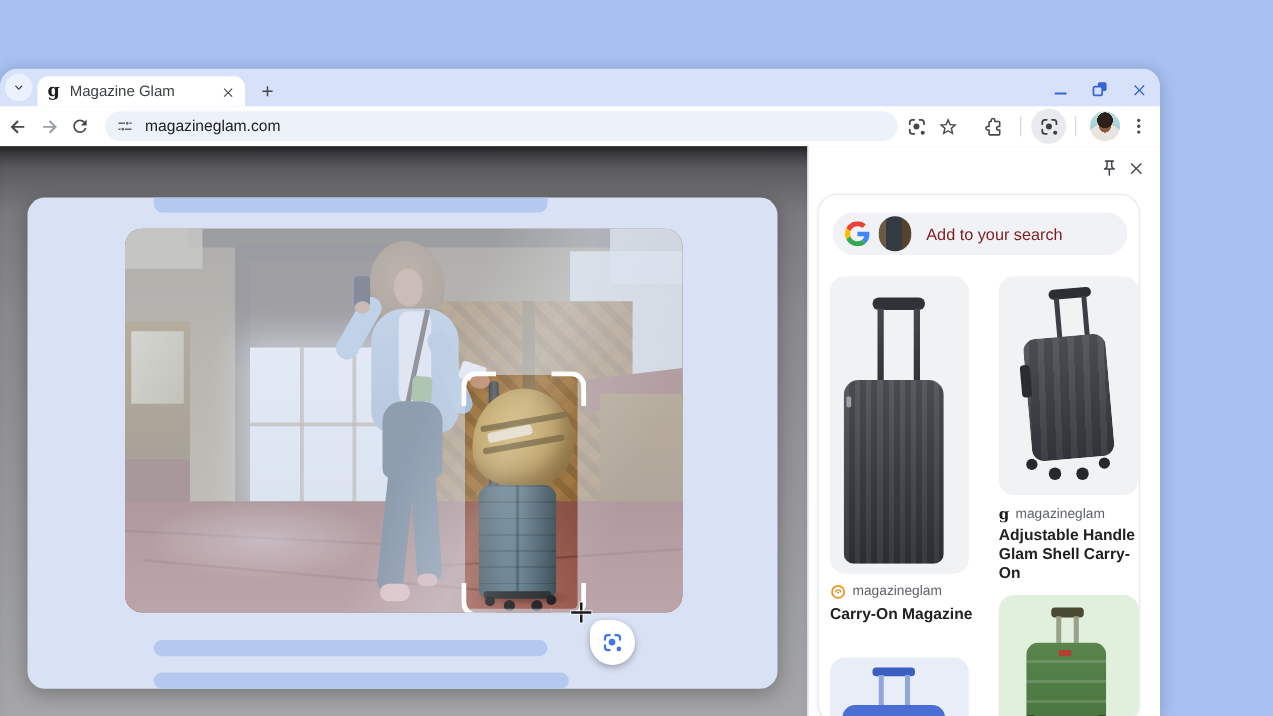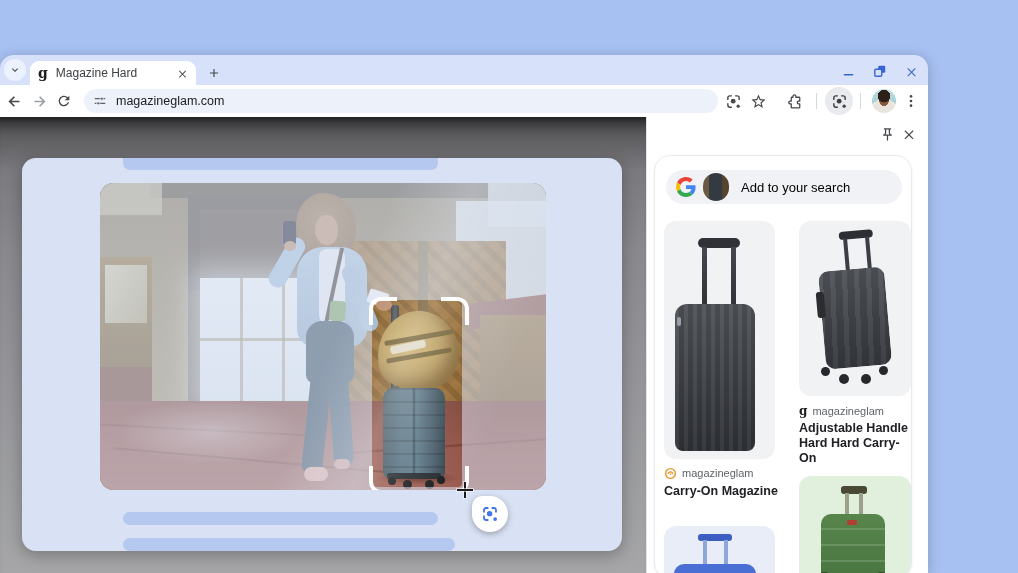--- a/index.html
+++ b/index.html
@@ -161,21 +161,21 @@
 
   
   #pin-btn{left:232px;top:9px;width:16px;height:16px;display:flex;align-items:center;justify-content:center;}
   #panel-close-btn{left:254px;top:9px;width:16px;height:16px;display:flex;align-items:center;justify-content:center;}
   #results-card{left:7px;top:38px;width:258px;height:424px;background:#fff;border:1px solid #e8eaed;
      border-radius:16px;box-sizing:border-box;overflow:hidden;box-shadow:0 1px 3px rgba(0,0,0,.06);}
   #search-pill{left:11px;top:14px;width:236px;height:34px;border-radius:17px;background:#f0f2f5;
      display:flex;align-items:center;padding-left:10px;box-sizing:border-box;}
   #search-thumb{width:26px;height:28px;border-radius:13px;margin-left:7px;overflow:hidden;
      background:linear-gradient(90deg,#6a5a44 0 22%,#343a42 22% 72%,#55432e 72%);}
-  #search-placeholder{font-size:13px;color:#000000;margin-left:12px;}
+  #search-placeholder{font-size:13px;color:#7f1d1d;margin-left:12px;}
 
   .prod-img-card{background:#f1f2f4;border-radius:12px;overflow:hidden;}
   #c1img{left:9px;top:65px;width:111px;height:238px;}
   #c2img{left:144px;top:65px;width:112px;height:175px;}
   .src-row{display:flex;align-items:center;gap:5px;height:16px;}
   #c1src{left:9px;top:309px;width:113px;} #c2src{left:144px;top:247px;width:113px;}
   .src-label{font-size:11px;color:#5f6368;white-space:nowrap;}
   .prod-title{font-size:12.5px;font-weight:700;color:#202124;line-height:15px;}
   #c1title{left:9px;top:328px;width:114px;} #c2title{left:144px;top:265px;width:114px;}
   #c1blue{left:9px;top:370px;width:111px;height:100px;background:#e8edf8;border-radius:12px;overflow:hidden;}
@@ -227,21 +227,21 @@
 
 <div class="abs" id="window">
 
   <div class="abs" id="tab-search-btn">
     <svg width="12" height="12" viewBox="0 0 24 24">
         <path fill="#46484b" d="M7.41 8.59 12 13.17l4.59-4.58L18 10l-6 6-6-6z"></path>
       </svg>
   </div>
   <div class="abs" id="tab">
     <span class="favicon-g">g</span>
-    <span id="tab-title">Magazine Hard</span>
+    <span id="tab-title">Magazine Glam</span>
     <svg width="11" height="11" viewBox="0 0 24 24">
         <path fill="#46484b" d="M18.3 5.71 12 12.01l-6.3-6.3-1.41 1.41 6.3 6.3-6.3 6.3 1.41 1.41 6.3-6.3 6.3 6.3 1.41-1.41-6.3-6.3 6.3-6.3z"></path>
       </svg>
   </div>
   <div class="abs" id="newtab-btn">
     <svg width="14" height="14" viewBox="0 0 24 24">
         <path fill="#46484b" d="M19 13h-6v6h-2v-6H5v-2h6V5h2v6h6z"></path>
       </svg>
   </div>
   <div class="abs winctl" id="min-btn">
@@ -485,21 +485,21 @@
         </div>
         <div class="d2wheel" id="d2-w1"></div>
         <div class="d2wheel" id="d2-w2"></div>
         <div class="d2wheel" id="d2-w3"></div>
         <div class="d2wheel" id="d2-w4"></div>
       </div>
       <div class="abs src-row" id="c2src">
         <span class="favicon-g" style="font-size:12px">g</span>
         <span class="src-label">magazineglam</span>
       </div>
-      <div class="abs prod-title" id="c2title">Adjustable Handle Hard Hard Carry-On</div>
+      <div class="abs prod-title" id="c2title">Adjustable Handle Glam Shell Carry-On</div>
       <div class="abs" id="c2green">
         <div class="sc" id="gr-grip"></div>
         <div class="sc" id="gr-s1"></div>
         <div class="sc" id="gr-s2"></div>
         <div class="sc" id="gr-body"></div>
         <div class="sc" id="gr-logo"></div>
         <div class="sc" id="gr-c1"></div>
         <div class="sc" id="gr-c2"></div>
       </div>
     </div>

